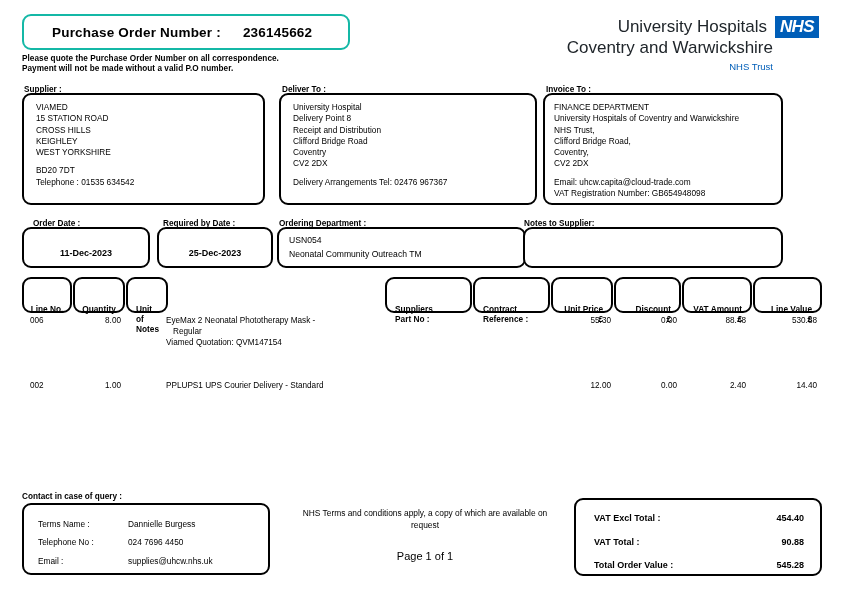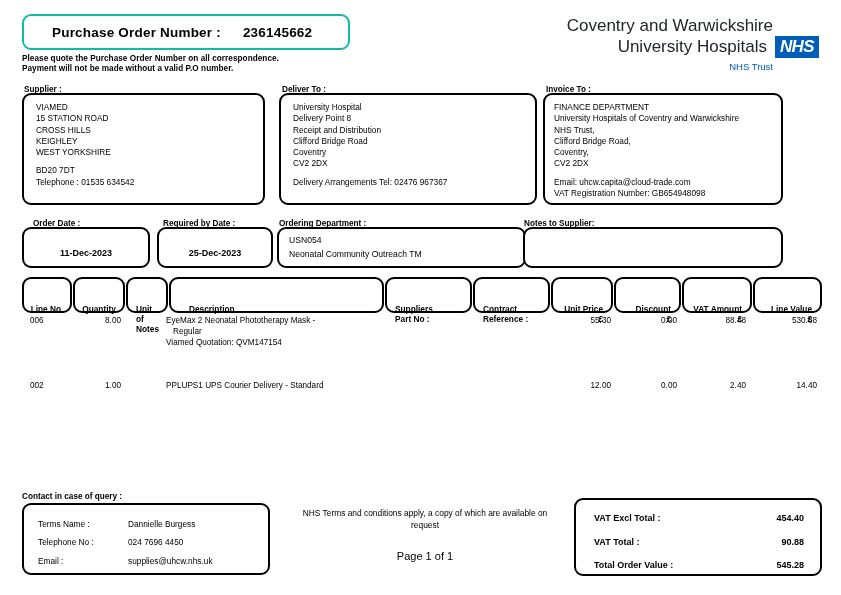--- a/index.html
+++ b/index.html
@@ -198,25 +198,25 @@
 <div class="page">
 
   <div class="abs" id="po-box">
     <span id="po-label">Purchase Order Number :</span>
     <span id="po-number">236145662</span>
   </div>
   <div class="abs quote-note" id="quote-line-1">Please quote the Purchase Order Number on all correspondence.</div>
   <div class="abs quote-note" id="quote-line-2">Payment will not be made without a valid P.O number.</div>
 
   <div class="abs" id="nhs-block">
-    <div id="nhs-line2">Coventry and Warwickshire</div>
     <div id="nhs-line1">
       <span>University Hospitals</span>
       <span id="nhs-badge">NHS</span>
     </div>
+    <div id="nhs-line2">Coventry and Warwickshire</div>
     <div id="nhs-trust">NHS Trust</div>
   </div>
 
   <div class="field-label" style="left:24px; top:85px;">Supplier :</div>
   <div class="rbox" style="left:22px; top:93px; width:243px; height:112px;">
     <div class="addr">
       <div>VIAMED</div>
       <div>15 STATION ROAD</div>
       <div>CROSS HILLS</div>
       <div>KEIGHLEY</div>
@@ -284,23 +284,20 @@
   </div>
   <div class="thcell center" style="left:73px; width:52px;">
     <div class="t">Quantity</div>
   </div>
   <div class="thcell" style="left:126px; width:42px;">
     <div class="t">
       <div>Unit of</div>
       <div>Notes</div>
     </div>
   </div>
-  <div class="thcell" style="left:169px; width:215px;">
-    <div class="t" style="padding-left:18px;">Description</div>
-  </div>
   <div class="thcell" style="left:385px; width:87px;">
     <div class="t">
       <div>Suppliers</div>
       <div>Part No :</div>
     </div>
   </div>
   <div class="thcell" style="left:473px; width:77px;">
     <div class="t">
       <div>Contract</div>
       <div>Reference :</div>

